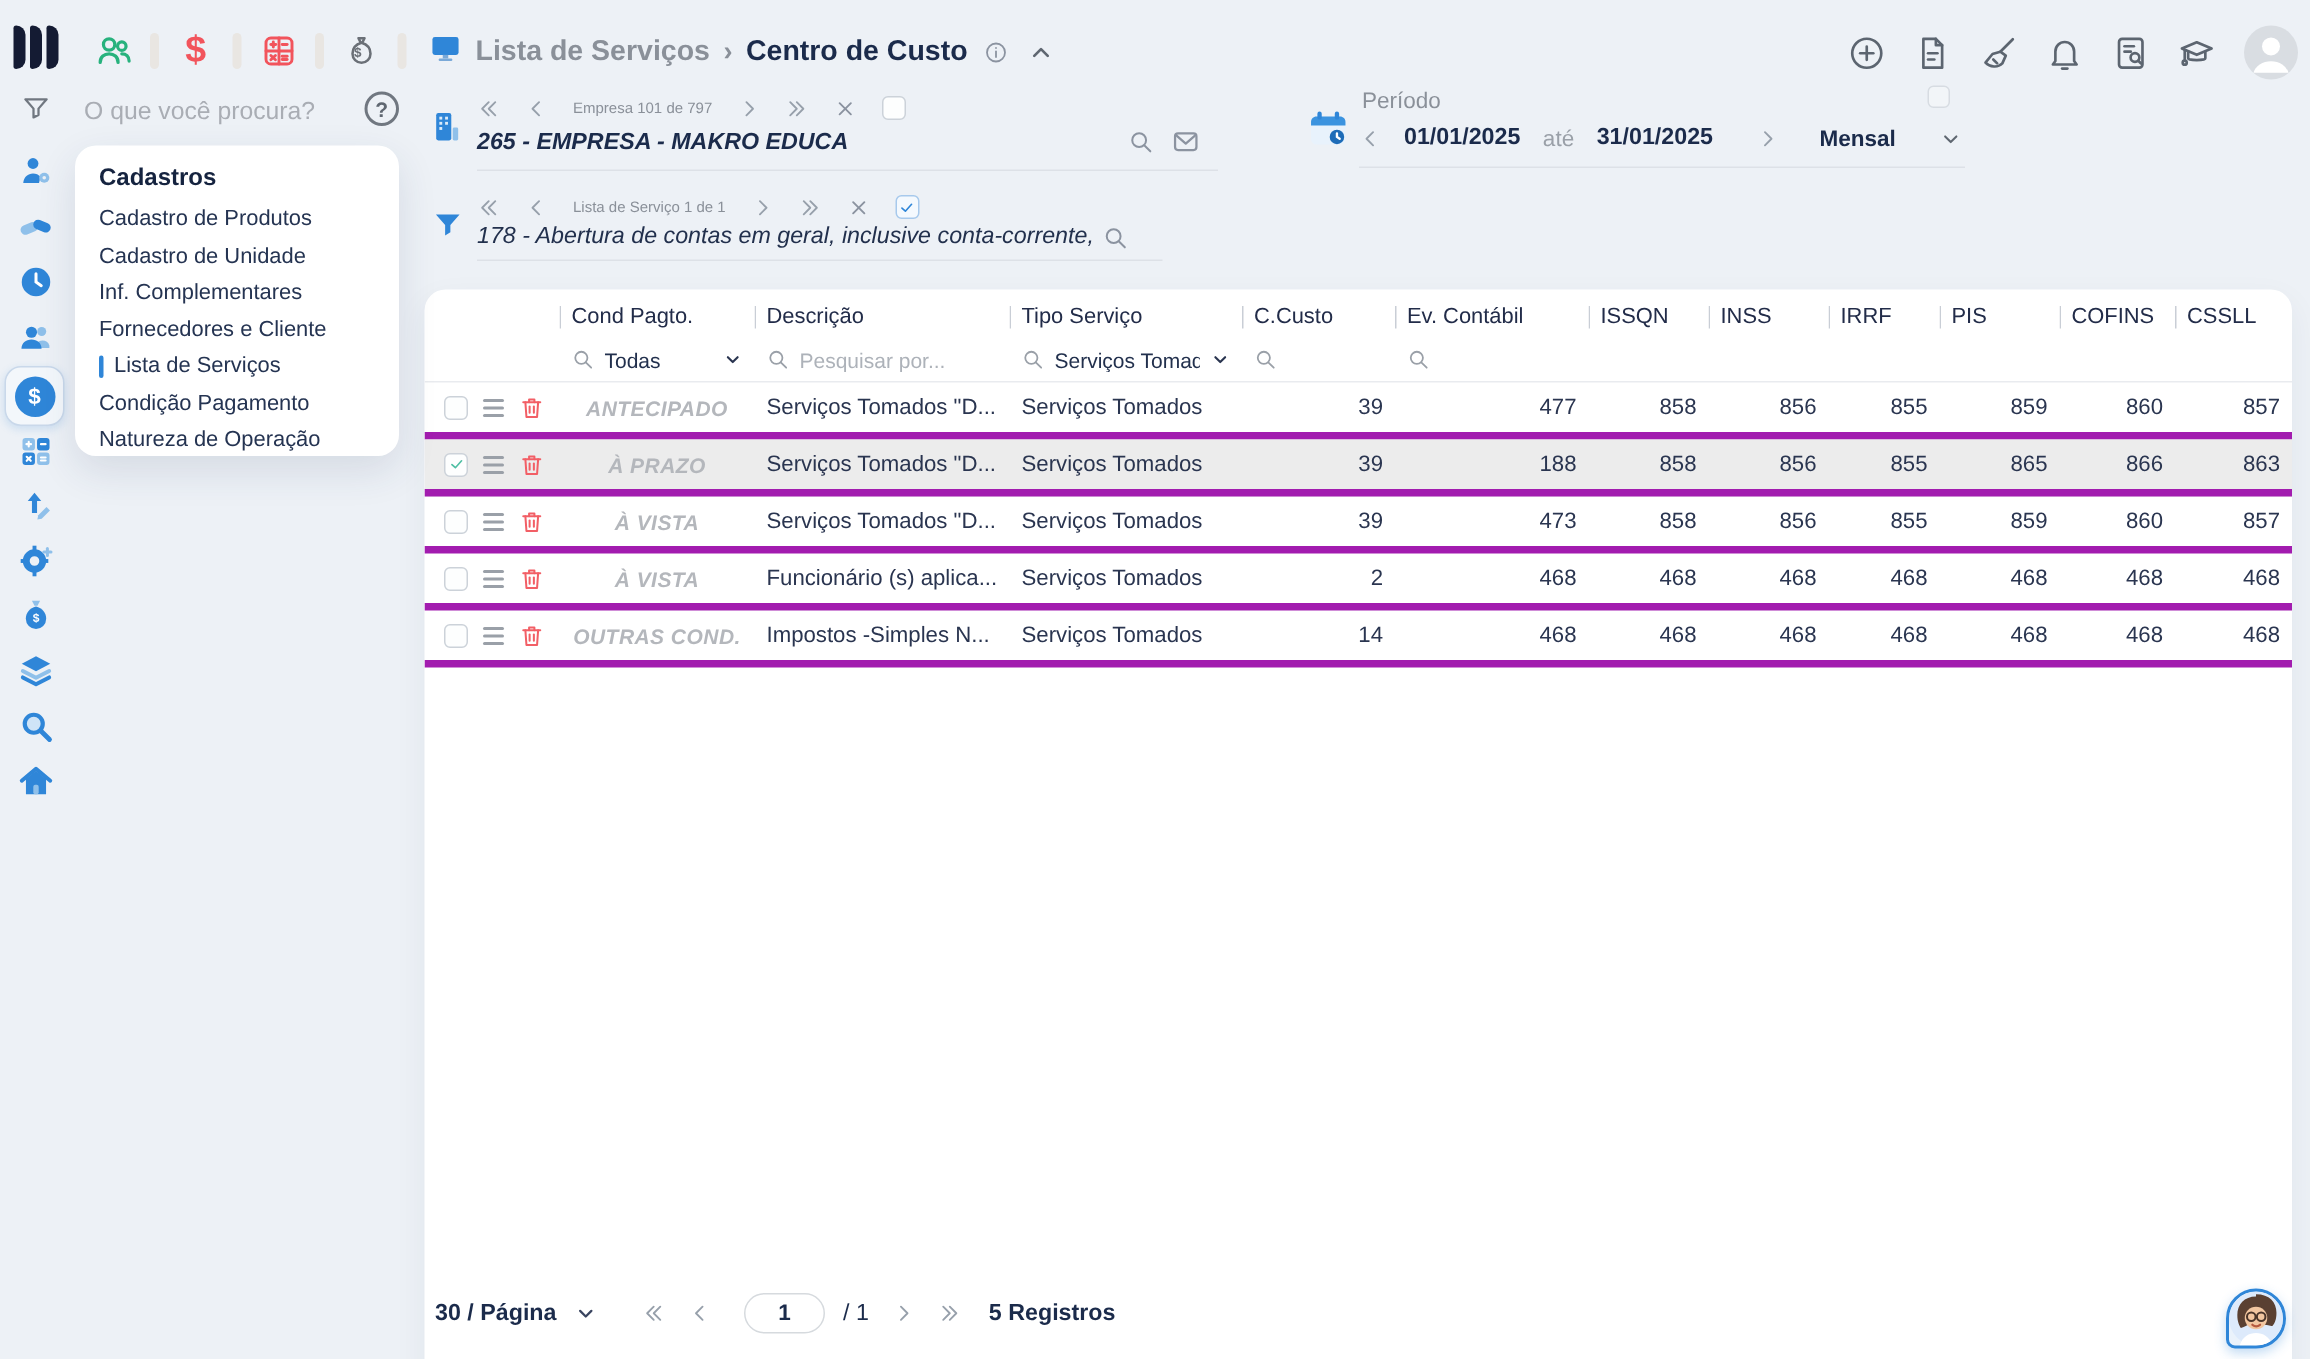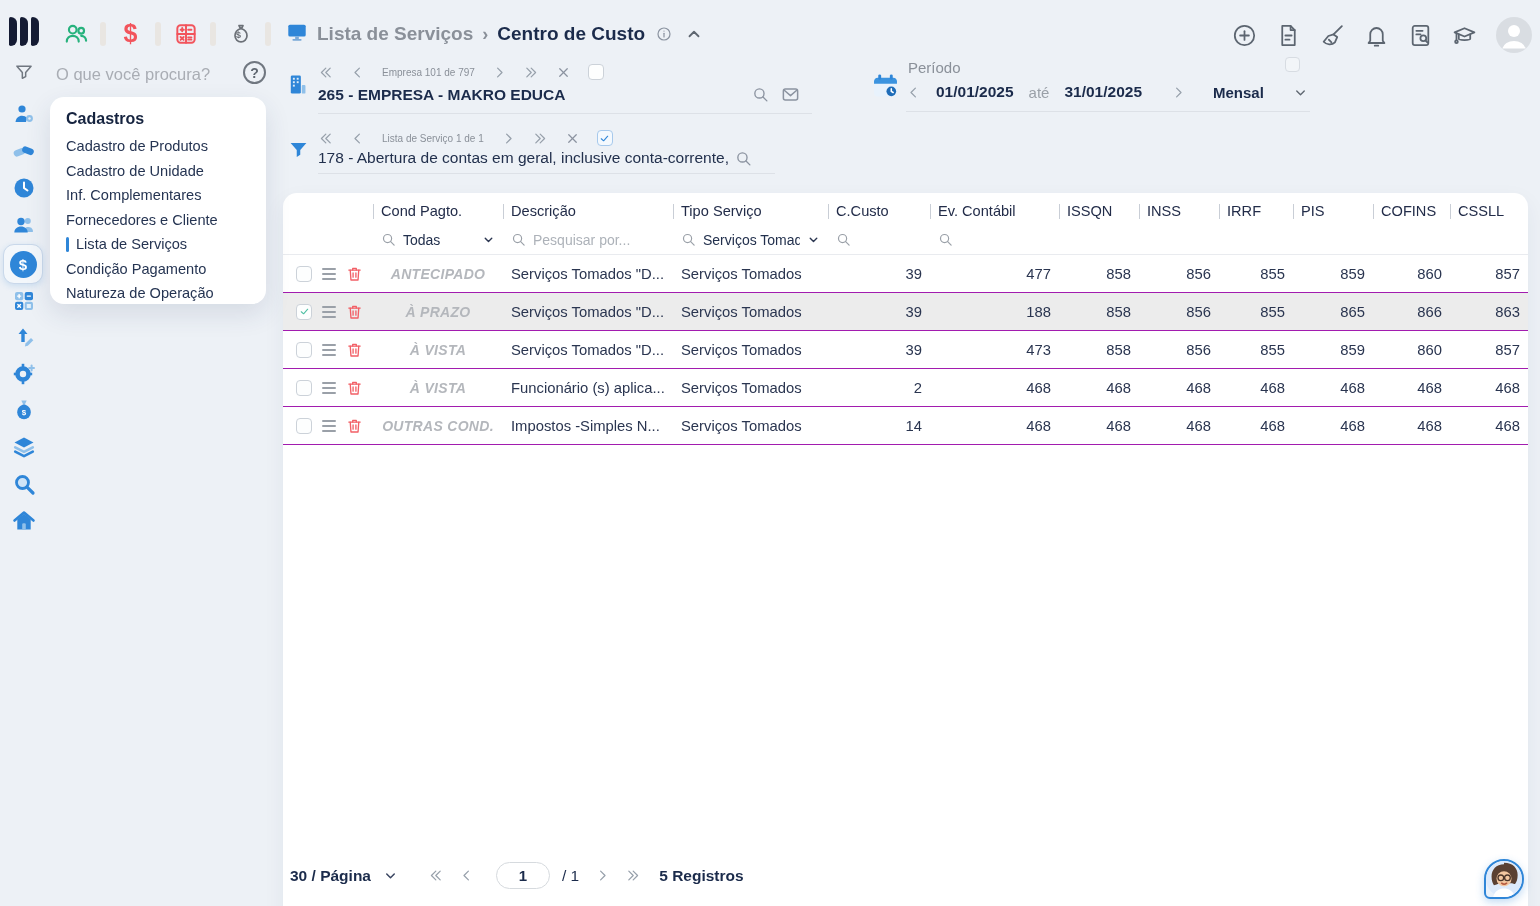--- a/index.html
+++ b/index.html
@@ -66,21 +66,21 @@
   .navrow { display:flex; align-items:center; gap:17px; height:20px; }
   .navrow .counter { font-size:10px; color:#8a9099; white-space:nowrap; cursor:default; }
   .x-ic { width:15px; height:15px; color:#8b93a0; cursor:pointer; }
   .cb { width:16px; height:16px; border:1.5px solid #ccd2d9; border-radius:4px; background:#fdfefe; display:flex; align-items:center; justify-content:center; cursor:pointer; }
   .cb svg { width:11px; height:11px; fill:none; stroke-linecap:round; stroke-linejoin:round; stroke-width:2.4; }
   .cb.blue { border-color:#a7c9ec; background:#f4f9fe; }
   .cb.blue svg { stroke:#2f86d8; }
   .cb.green svg { stroke:#4fbfa3; }
   .cb.dim { border-color:#d7dce2; background:#f2f5f8; }
 
-  .value-line { display:flex; align-items:center; }
+  .value-line { display:flex; align-items:center;font-style:italic; }
   .value-line .val { font-size:15.5px; font-weight:700; color:#1b2b4b; white-space:nowrap; }
   .mini-search { width:17px; height:17px; color:#8b93a0; cursor:pointer; }
   .underline { position:absolute; height:1px; background:#dde1e7; }
 
   .co-icon { position:absolute; left:286px; top:73px; }
   .co-nav { position:absolute; left:318px; top:62px; }
   .co-val { position:absolute; left:318px; top:85px; width:494px; }
   .co-val .val { flex:1; }
   .co-val .mini-search { margin-right:12px; }
 
@@ -104,21 +104,21 @@
   .th { position:relative; font-size:14.6px; color:#222c49; padding-left:8px; white-space:nowrap; overflow:hidden; cursor:pointer; }
   .th::before { content:""; position:absolute; left:0; top:1px; width:1px; height:20px; background:#c9ced6; }
   .tfilter { height:30px; align-items:center; border-bottom:1px solid #e9ebef; }
   .fcell { display:flex; align-items:center; padding-left:8px; padding-right:8px; gap:7px; min-width:0; }
   .f-search { width:15px; height:15px; color:#9aa0a8; flex:none; cursor:pointer; }
   .f-select { font-size:14px; color:#22304d; white-space:nowrap; overflow:hidden; cursor:pointer; flex:1; }
   .f-caret { width:13px; height:13px; color:#2a3550; flex:none; margin-left:auto; cursor:pointer; }
   .fcell input { border:none; outline:none; background:transparent; font-family:"Liberation Sans",sans-serif; font-size:14px; color:#4a5058; width:100%; min-width:0; }
   .fcell input::placeholder { color:#adb2b9; }
 
-  .trow { height:38px; align-items:center; border-bottom:1px solid #a21caf; }
+  .trow { height:38px; align-items:center; border-bottom:5px solid #a21caf; }
   .trow.sel { background:#ececec; }
   .ctrl { display:flex; align-items:center; gap:10px; padding-left:13px; }
   .burger { width:14px; height:12px; display:flex; flex-direction:column; justify-content:space-between; cursor:pointer; }
   .burger i { display:block; height:2px; background:#9aa0a8; border-radius:1px; }
   .trash { width:17px; height:18px; color:#f25f66; cursor:pointer; }
   .cond { text-align:center; font-size:14px; font-weight:700; font-style:italic; color:#b4b7bc; letter-spacing:.3px; white-space:nowrap; overflow:hidden; }
   .desc, .tipo { font-size:14.8px; color:#2a3550; padding-left:8px; white-space:nowrap; overflow:hidden; }
   .num { text-align:right; padding-right:8px; font-size:14.8px; color:#2a3550; }
 
   

